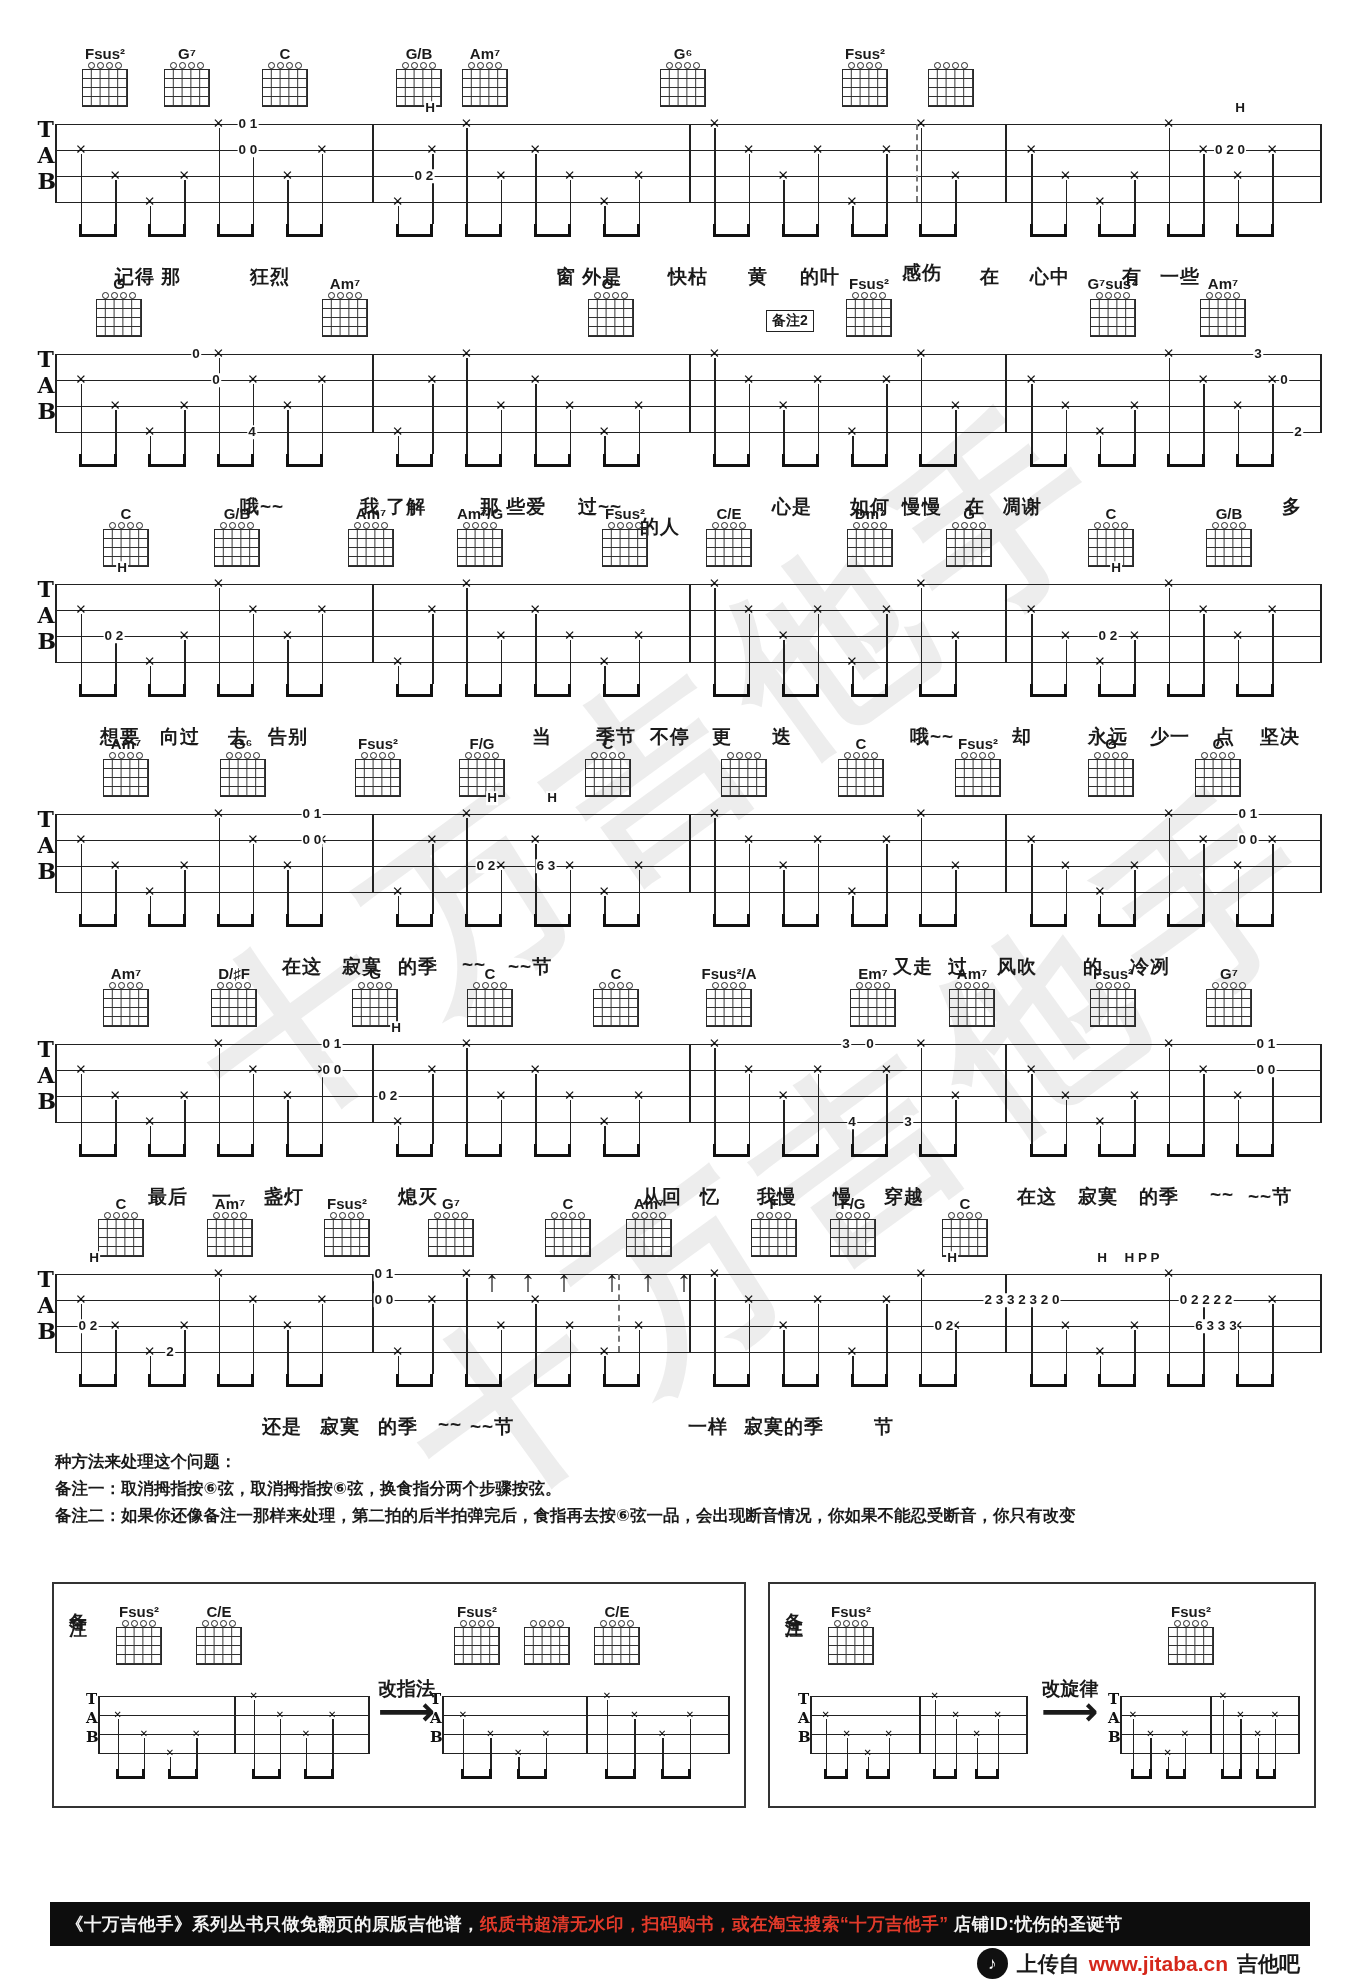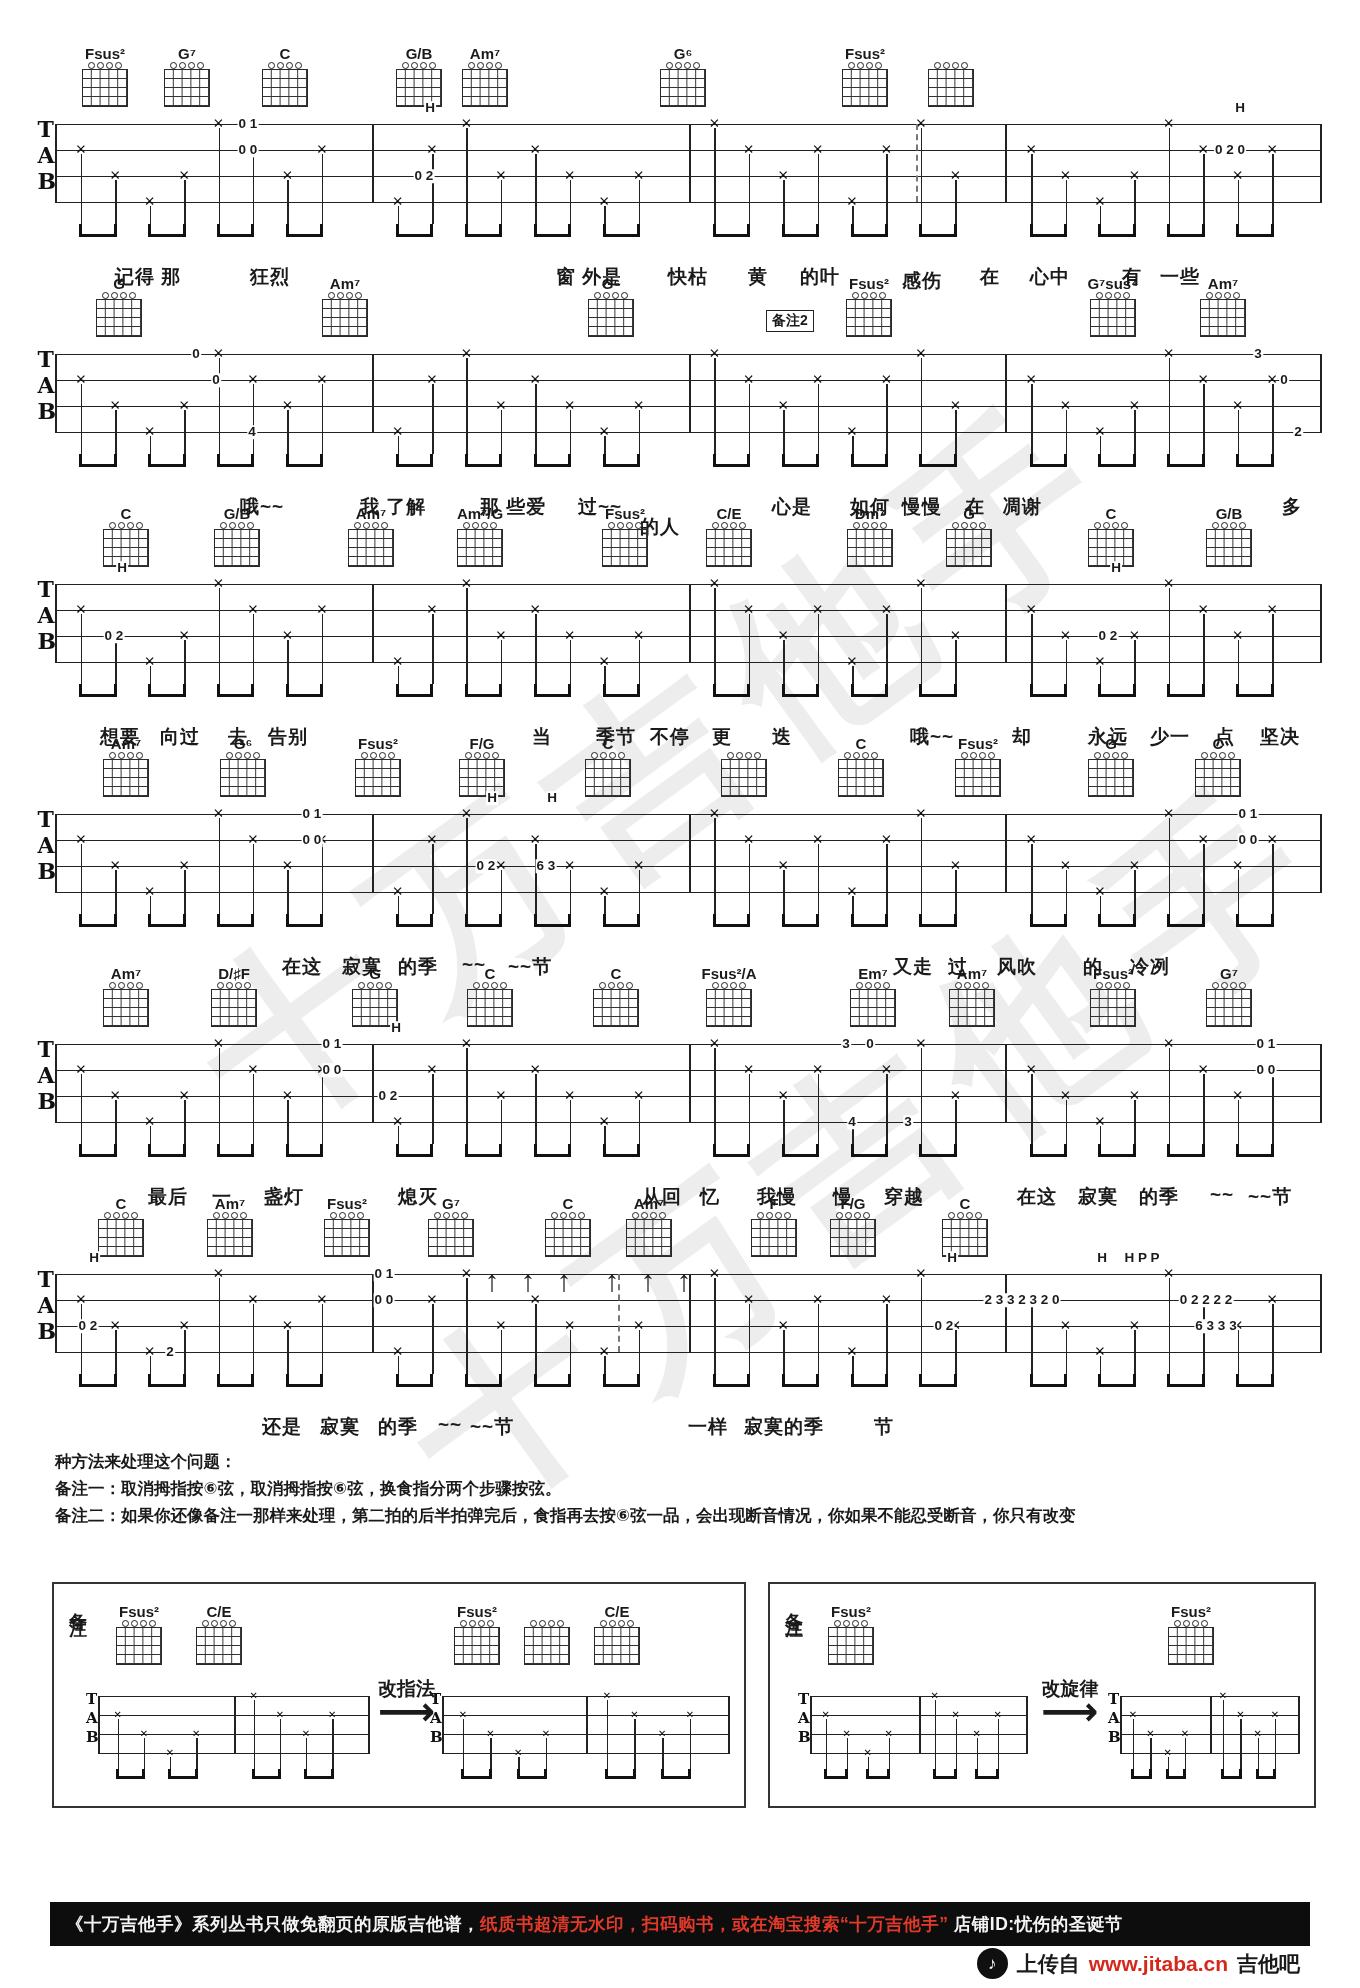--- a/index.html
+++ b/index.html
@@ -246,21 +246,21 @@
         <div class="mark" style="left: 369px; top: 52px;">0 2</div>
         <div class="mark" style="left: 1185px; top: -16px;">H</div>
         <div class="mark" style="left: 1175px; top: 26px;">0 2 0</div>
       </div>
       <div class="lyr" style="left: 115px; top: 236px;">记得 那</div>
       <div class="lyr" style="left: 250px; top: 236px;">狂烈</div>
       <div class="lyr" style="left: 556px; top: 236px;">窗 外是</div>
       <div class="lyr" style="left: 668px; top: 236px;">快枯</div>
       <div class="lyr" style="left: 748px; top: 236px;">黄</div>
       <div class="lyr" style="left: 800px; top: 236px;">的叶</div>
-      <div class="lyr" style="left: 902px; top: 240px;">感伤</div>
+      <div class="lyr" style="left: 902px; top: 232px;">感伤</div>
       <div class="lyr" style="left: 980px; top: 236px;">在</div>
       <div class="lyr" style="left: 1030px; top: 236px;">心中</div>
       <div class="lyr" style="left: 1122px; top: 236px;">有</div>
       <div class="lyr" style="left: 1160px; top: 236px;">一些</div>
     </div>
     <div class="row" style="top: 258px;">
       <div class="chord" style="left: 96px; top: 34px;">
         <div class="chord-label">G</div>
         <div class="dots">
           <span class="dot"></span>

